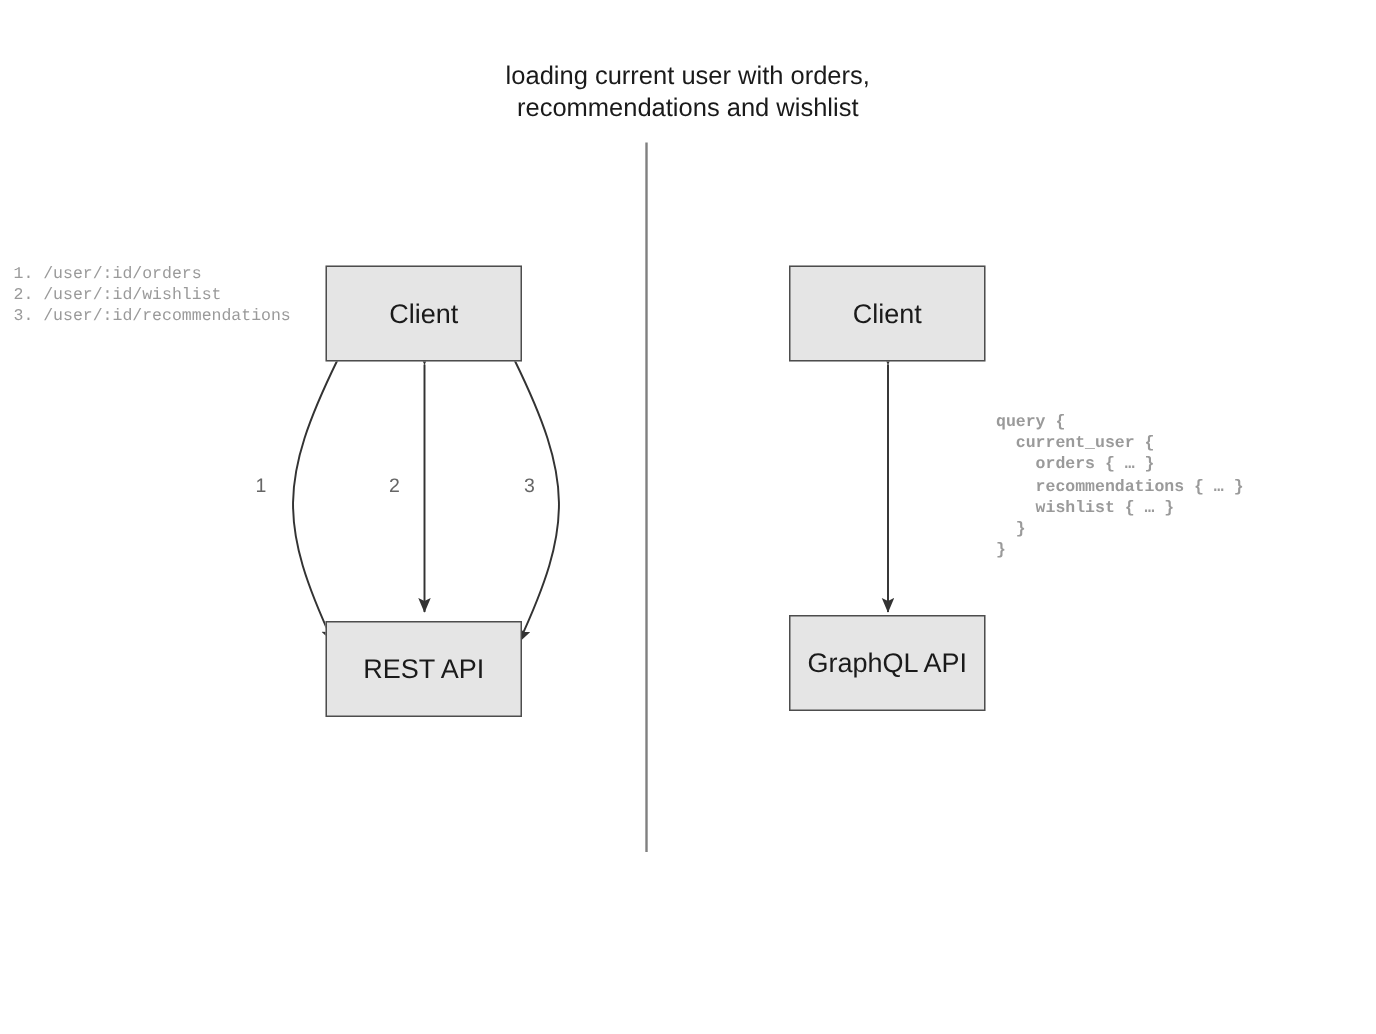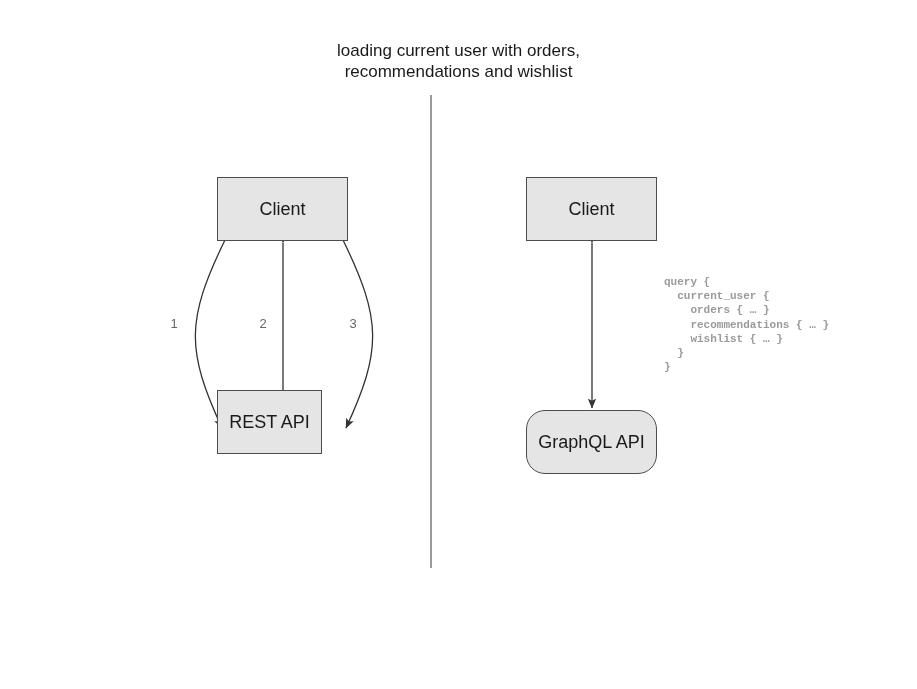--- a/index.html
+++ b/index.html
@@ -41,23 +41,23 @@
     background: #e5e5e5;
     border: 1.4px solid #4d4d4d;
     display: flex;
     align-items: center;
     justify-content: center;
     font-family: "Liberation Sans", sans-serif;
     font-size: 18px;
     color: #1a1a1a;
   }
   #rest-client-box  { left: 217px; top: 177px; width: 131px; height: 64px; }
-  #rest-api-box     { left: 217px; top: 390px; width: 105px; height: 64px; }
+  #rest-api-box     { left: 217px; top: 414px; width: 131px; height: 64px; }
   #gql-client-box   { left: 526px; top: 177px; width: 131px; height: 64px; }
-  #gql-api-box      { left: 526px; top: 410px; width: 131px; height: 64px; border-radius: 19px; }
+  #gql-api-box      { left: 526px; top: 410px; width: 131px; height: 64px; }
 
   .code-block {
     position: absolute;
     font-family: "Liberation Mono", monospace;
     font-size: 11px;
     line-height: 14.2px;
     color: #9a9a9a;
     white-space: pre;
   }
   #rest-endpoints { left: 9px; top: 176px; }
@@ -102,20 +102,23 @@
   </svg>
 
   <div class="node-box" id="rest-client-box">Client</div>
 
   <div class="node-box" id="rest-api-box">REST API</div>
 
   <div class="node-box" id="gql-client-box">Client</div>
 
   <div class="node-box" id="gql-api-box">GraphQL API</div>
 
+  <div class="code-block" id="rest-endpoints">1. /user/:id/orders
+2. /user/:id/wishlist
+3. /user/:id/recommendations</div>
 
   <div class="code-block" id="gql-query">query {
   current_user {
     orders { … }
     recommendations { … }
     wishlist { … }
   }
 }</div>
 
   <div class="edge-label" id="edge-label-1">1</div>

